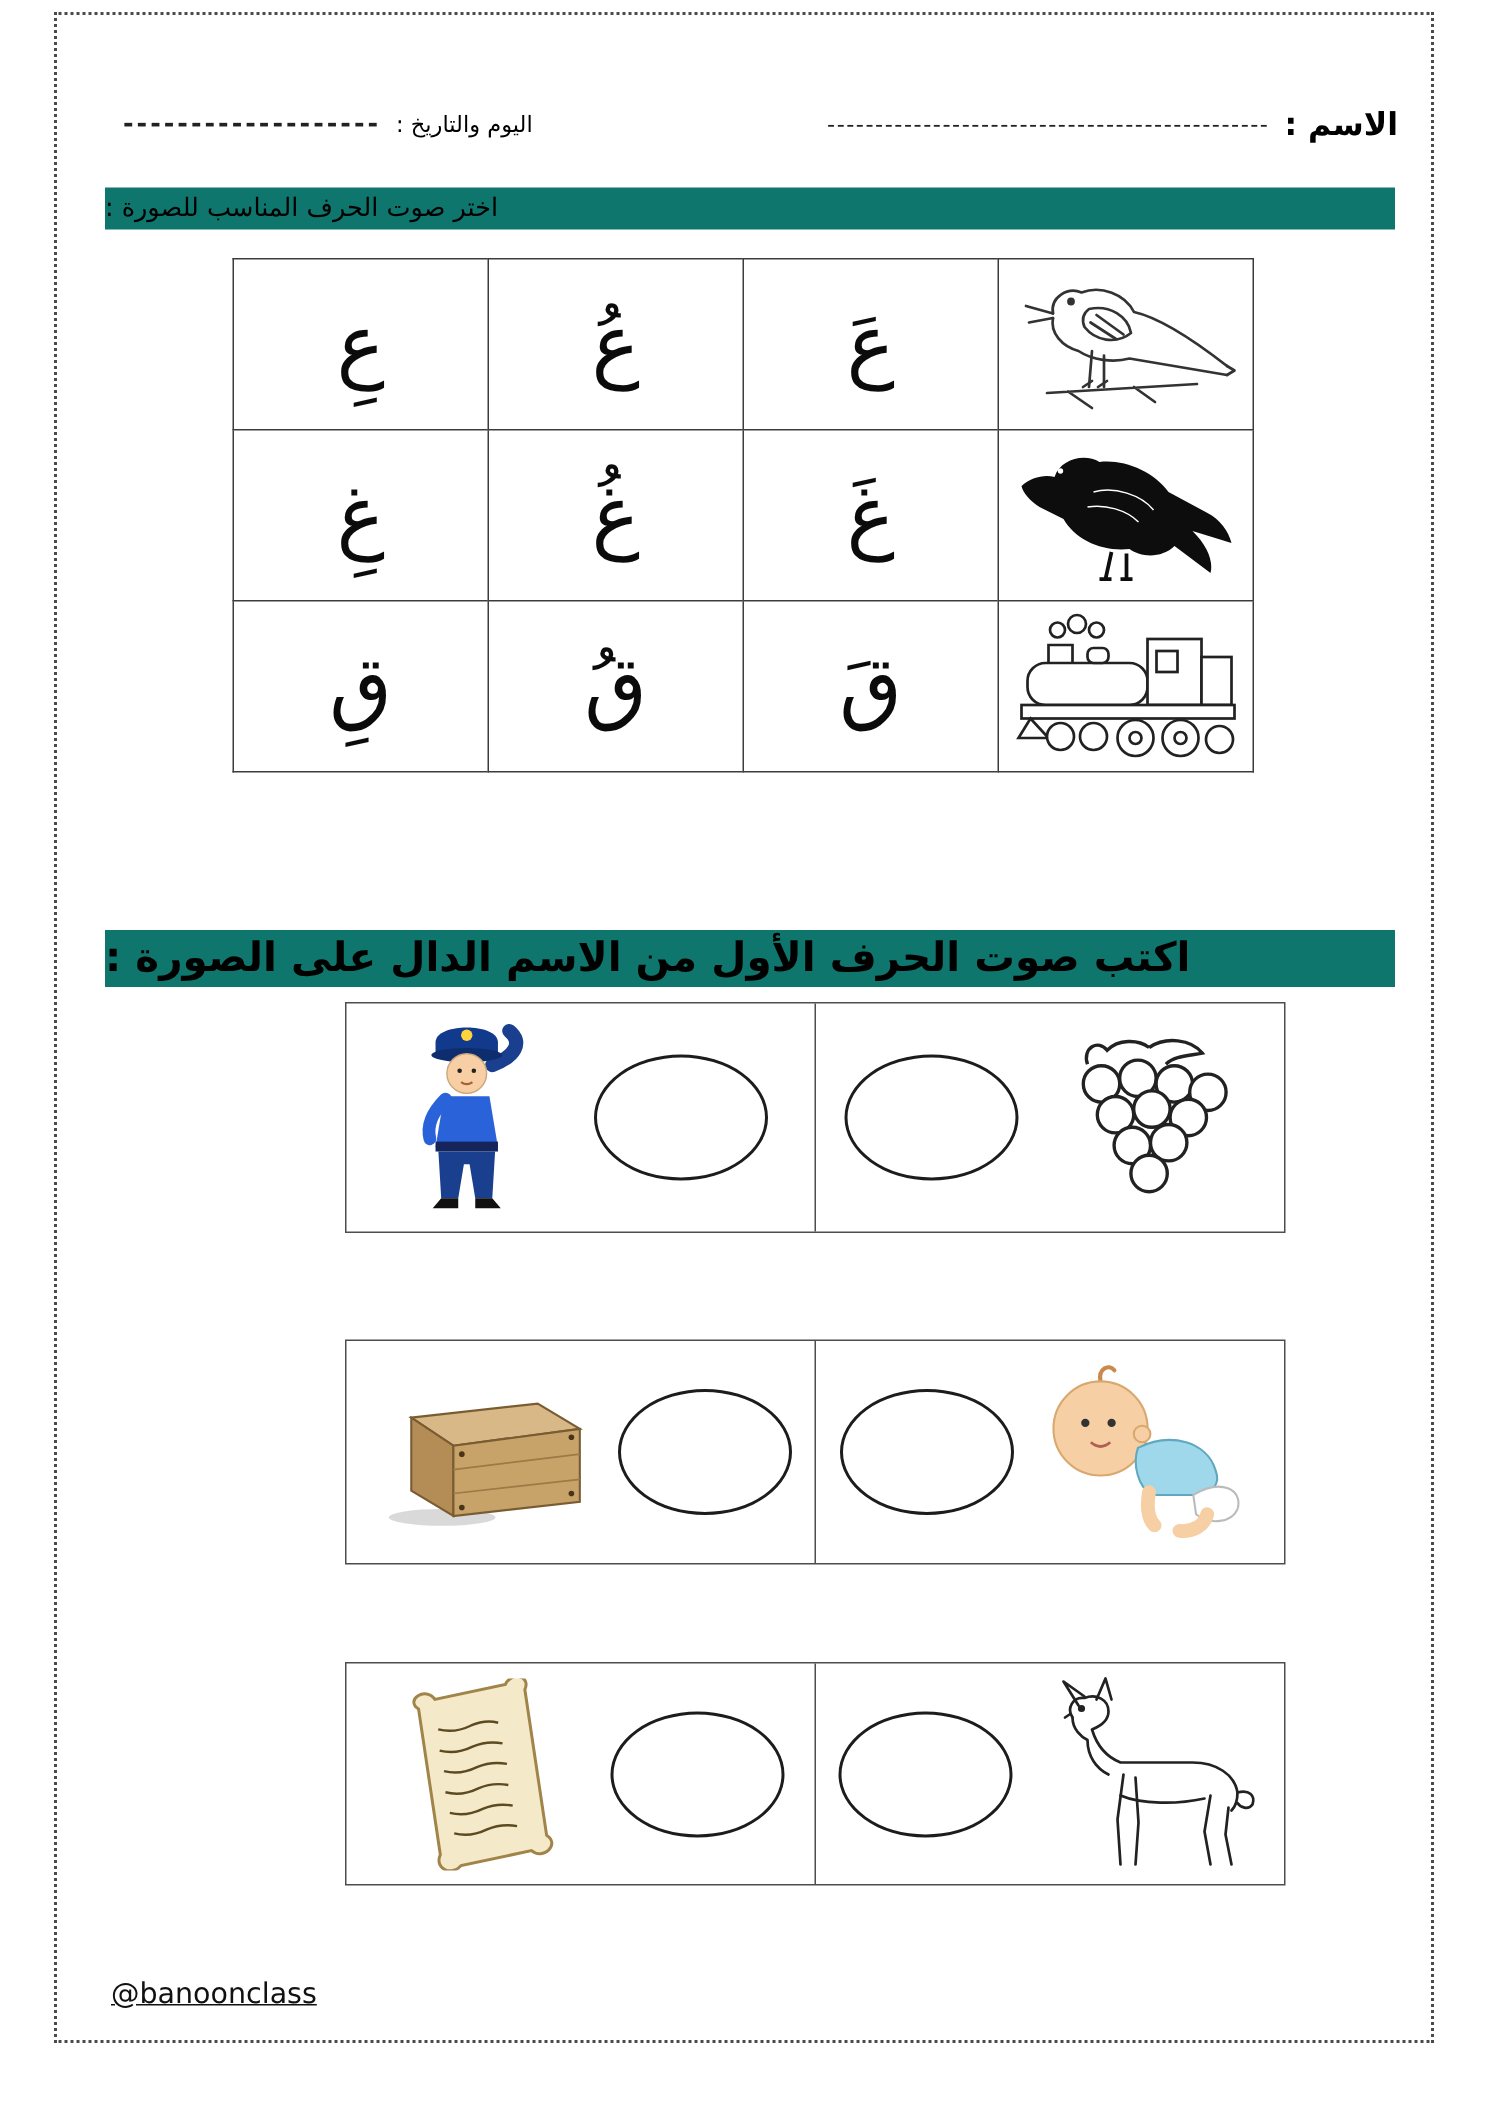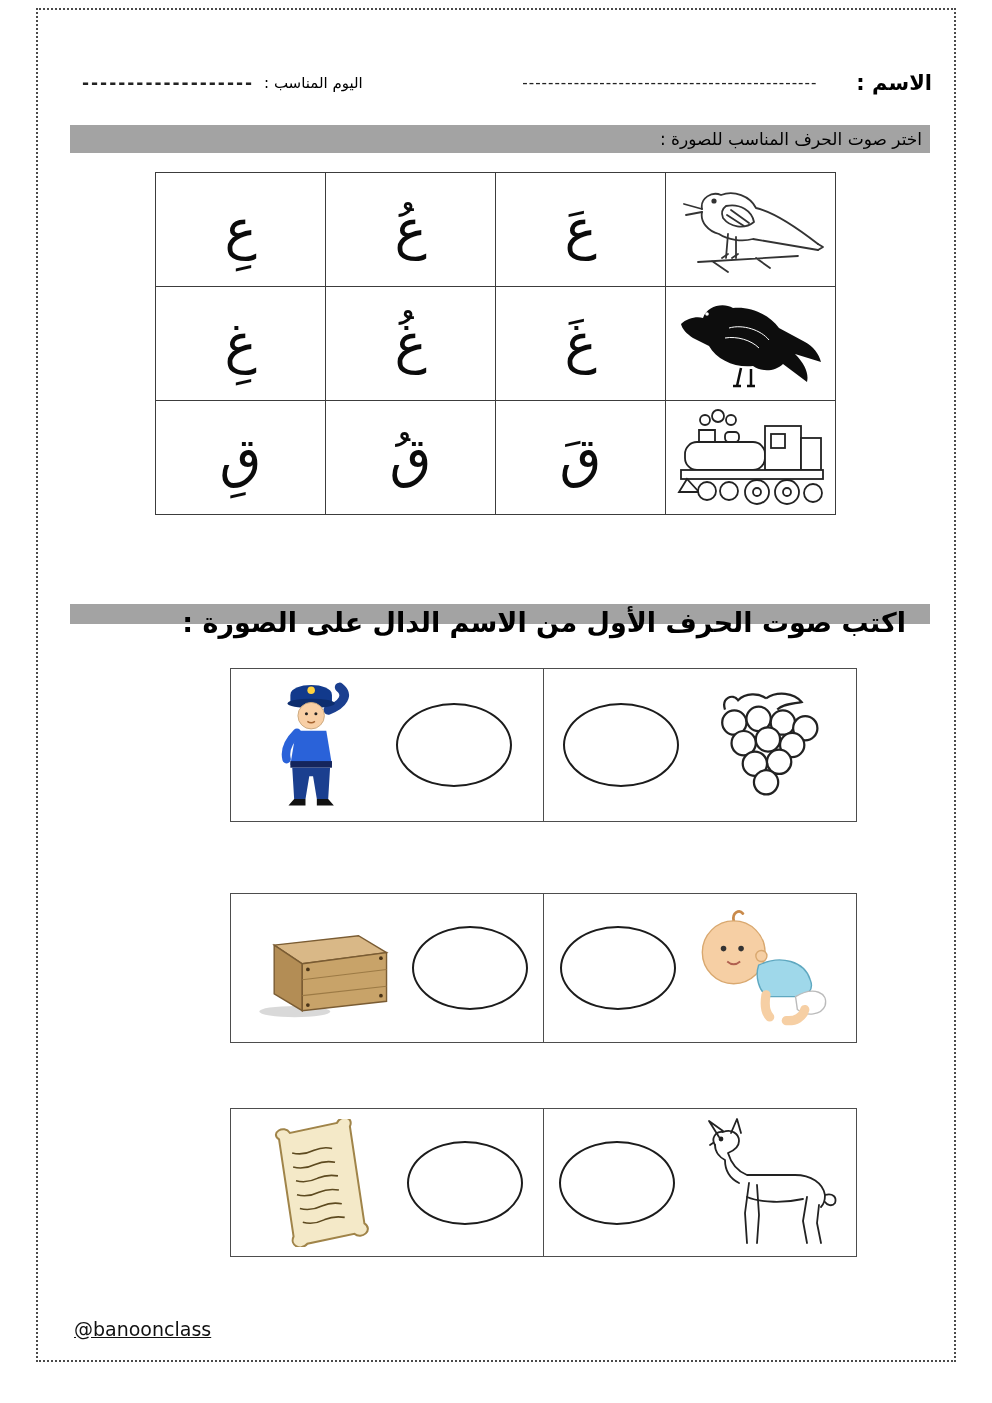--- a/index.html
+++ b/index.html
@@ -14,31 +14,31 @@
   .page-border{
     position:absolute;left:36px;top:8px;width:916px;height:1350px;
     border:2px dotted #4a4a4a;
     pointer-events:none;
   }
   
   .header{
     position:absolute;top:66px;left:82px;right:60px;height:34px;
     display:flex;align-items:center;gap:10px;
   }
-  .name-label{font-size:21px;font-weight:bold;white-space:nowrap;margin-left:29px;}
+  .name-label{font-size:21px;font-weight:bold;white-space:nowrap;}
   .name-line{font-size:15px;letter-spacing:1px;overflow:hidden;white-space:nowrap;flex:1;text-align:right;color:#222;}
   .date-label{font-size:15px;white-space:nowrap;}
   .date-line{font-size:17px;font-weight:bold;letter-spacing:2px;white-space:nowrap;color:#222;}
   
   .bar{
-    position:absolute;left:70px;width:860px;background:#a3a3a3;
-    direction:rtl;text-align:right;
+    position:absolute;left:70px;width:860px;background:#0f766e;
+    direction:rtl;text-align:left;
   }
   .bar1{top:125px;height:28px;line-height:28px;font-size:17px;padding-right:8px;box-sizing:border-box;}
-  .bar2{top:604px;height:20px;line-height:38px;font-size:27px;font-weight:bold;padding-right:24px;box-sizing:border-box;}
+  .bar2{top:620px;height:38px;line-height:38px;font-size:27px;font-weight:bold;padding-right:24px;box-sizing:border-box;}
   
   .choice-table{
     position:absolute;top:172px;left:155px;
     border-collapse:collapse;direction:rtl;
   }
   .choice-table td{
     width:169px;height:113px;border:1px solid #3c3c3c;
     text-align:center;vertical-align:middle;padding:0;
   }
   .letter-cell{font-size:54px;color:#0b0b0b;cursor:pointer;}
@@ -64,21 +64,21 @@
 </style>
 </head>
 <body>
 
 <div class="page">
   <div class="page-border"></div>
 
   <div class="header" dir="rtl">
     <span class="name-label">الاسم :</span>
     <span class="name-line">----------------------------------------------</span>
-    <span class="date-label">اليوم المناسب :</span>
+    <span class="date-label">اليوم والتاريخ :</span>
     <span class="date-line">-------------------</span>
   </div>
 
   <div class="bar bar1">
     <span>اختر صوت الحرف المناسب للصورة :</span>
   </div>
 
   <table class="choice-table" dir="rtl">
     <tbody>
         <tr>

